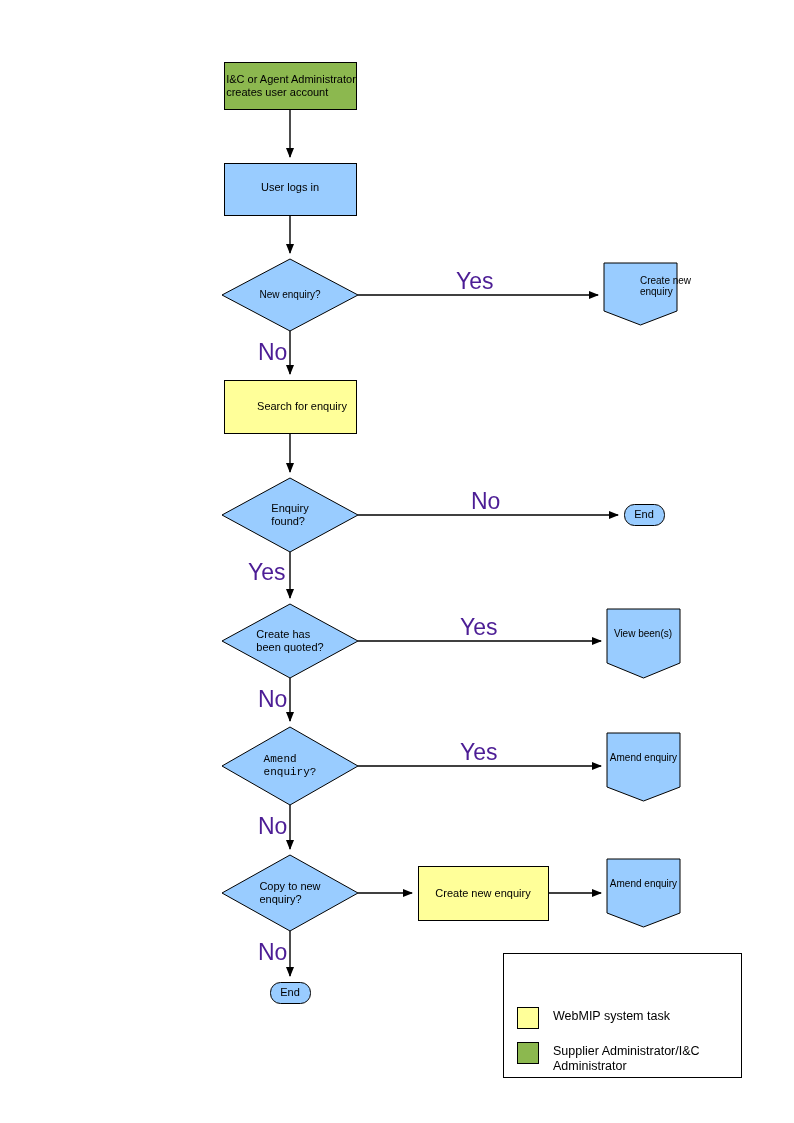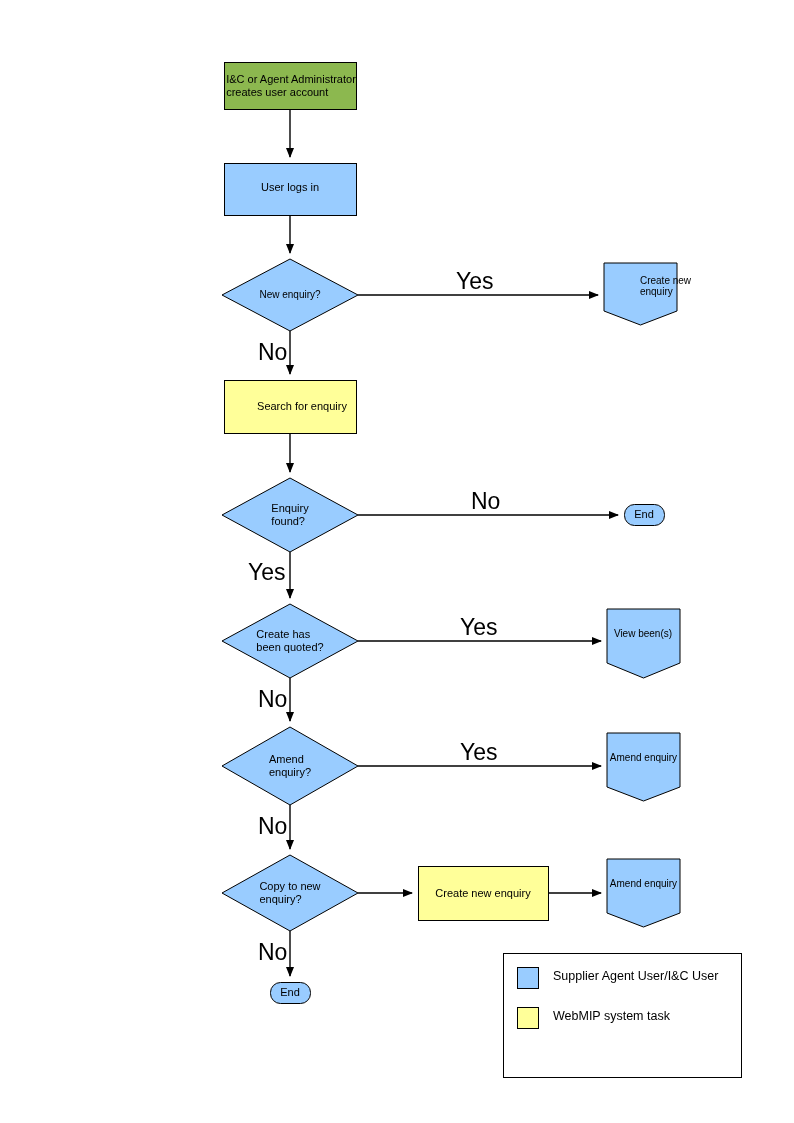--- a/index.html
+++ b/index.html
@@ -28,21 +28,21 @@
     justify-content: center;
     text-align: left;
     color: #000000;
     line-height: 1.15;
     pointer-events: none;
     white-space: pre-line;
   }
   .edge-label {
     position: absolute;
     font-size: 23px;
-    color: #000000;
+    color: #4c1d95;
     line-height: 1;
     white-space: nowrap;
   }
   .legend-box {
     position: absolute;
     left: 503px;
     top: 953px;
     width: 239px;
     height: 125px;
     border: 1px solid #000000;
@@ -154,21 +154,21 @@
 <div class="node-label" style="left:235px; top:498px; width:110px; height:34px; font-size:11px;">Enquiry
 found?</div>
 
 <div class="node-label" style="left:624px; top:504px; width:40px; height:21px; font-size:11px;">End</div>
 
 <div class="node-label" style="left:232px; top:624px; width:116px; height:34px; font-size:11px;">Create has
 been quoted?</div>
 
 <div class="node-label" style="left:605px; top:625px; width:76px; height:18px; font-size:10px;">View been(s)</div>
 
-<div class="node-label" style="left:237px; top:749px; width:106px; height:34px; font-size:11px;">Amend
+<div class="node-label" style="left:237px; top:749px; width:106px; height:34px; font-size:11px;font-family:Liberation Mono, monospace;">Amend
 enquiry?</div>
 
 <div class="node-label" style="left:604px; top:749px; width:79px; height:18px; font-size:10px;">Amend enquiry</div>
 
 <div class="node-label" style="left:234px; top:876px; width:112px; height:34px; font-size:11px;">Copy to new
 enquiry?</div>
 
 <div class="node-label" style="left:418px; top:866px; width:130px; height:54px; font-size:11px;">Create new enquiry</div>
 
 <div class="node-label" style="left:604px; top:875px; width:79px; height:18px; font-size:10px;">Amend enquiry</div>
@@ -187,21 +187,22 @@
 
 <div class="edge-label" style="left:258px; top:688px;">No</div>
 
 <div class="edge-label" style="left:460px; top:741px;">Yes</div>
 
 <div class="edge-label" style="left:258px; top:815px;">No</div>
 
 <div class="edge-label" style="left:258px; top:941px;">No</div>
 
 <div class="legend-box">
-  <div class="legend-row" style="left:13px; top:13px;">
-    <span class="legend-swatch" style="background:#99CCFF;"></span>
-    <span class="legend-text">Supplier Agent User/I&amp;C User</span>
-  </div>
   <div class="legend-row" style="left:13px; top:53px;text-align:center;">
     <span class="legend-swatch" style="background:#FFFF99;"></span>
     <span class="legend-text">WebMIP system task</span>
   </div>
+  <div class="legend-row" style="left:13px; top:88px;">
+    <span class="legend-swatch" style="background:#8CB84F;"></span>
+    <span class="legend-text">Supplier Administrator/I&amp;C
+Administrator</span>
+  </div>
 </div>
 
 </body></html>

